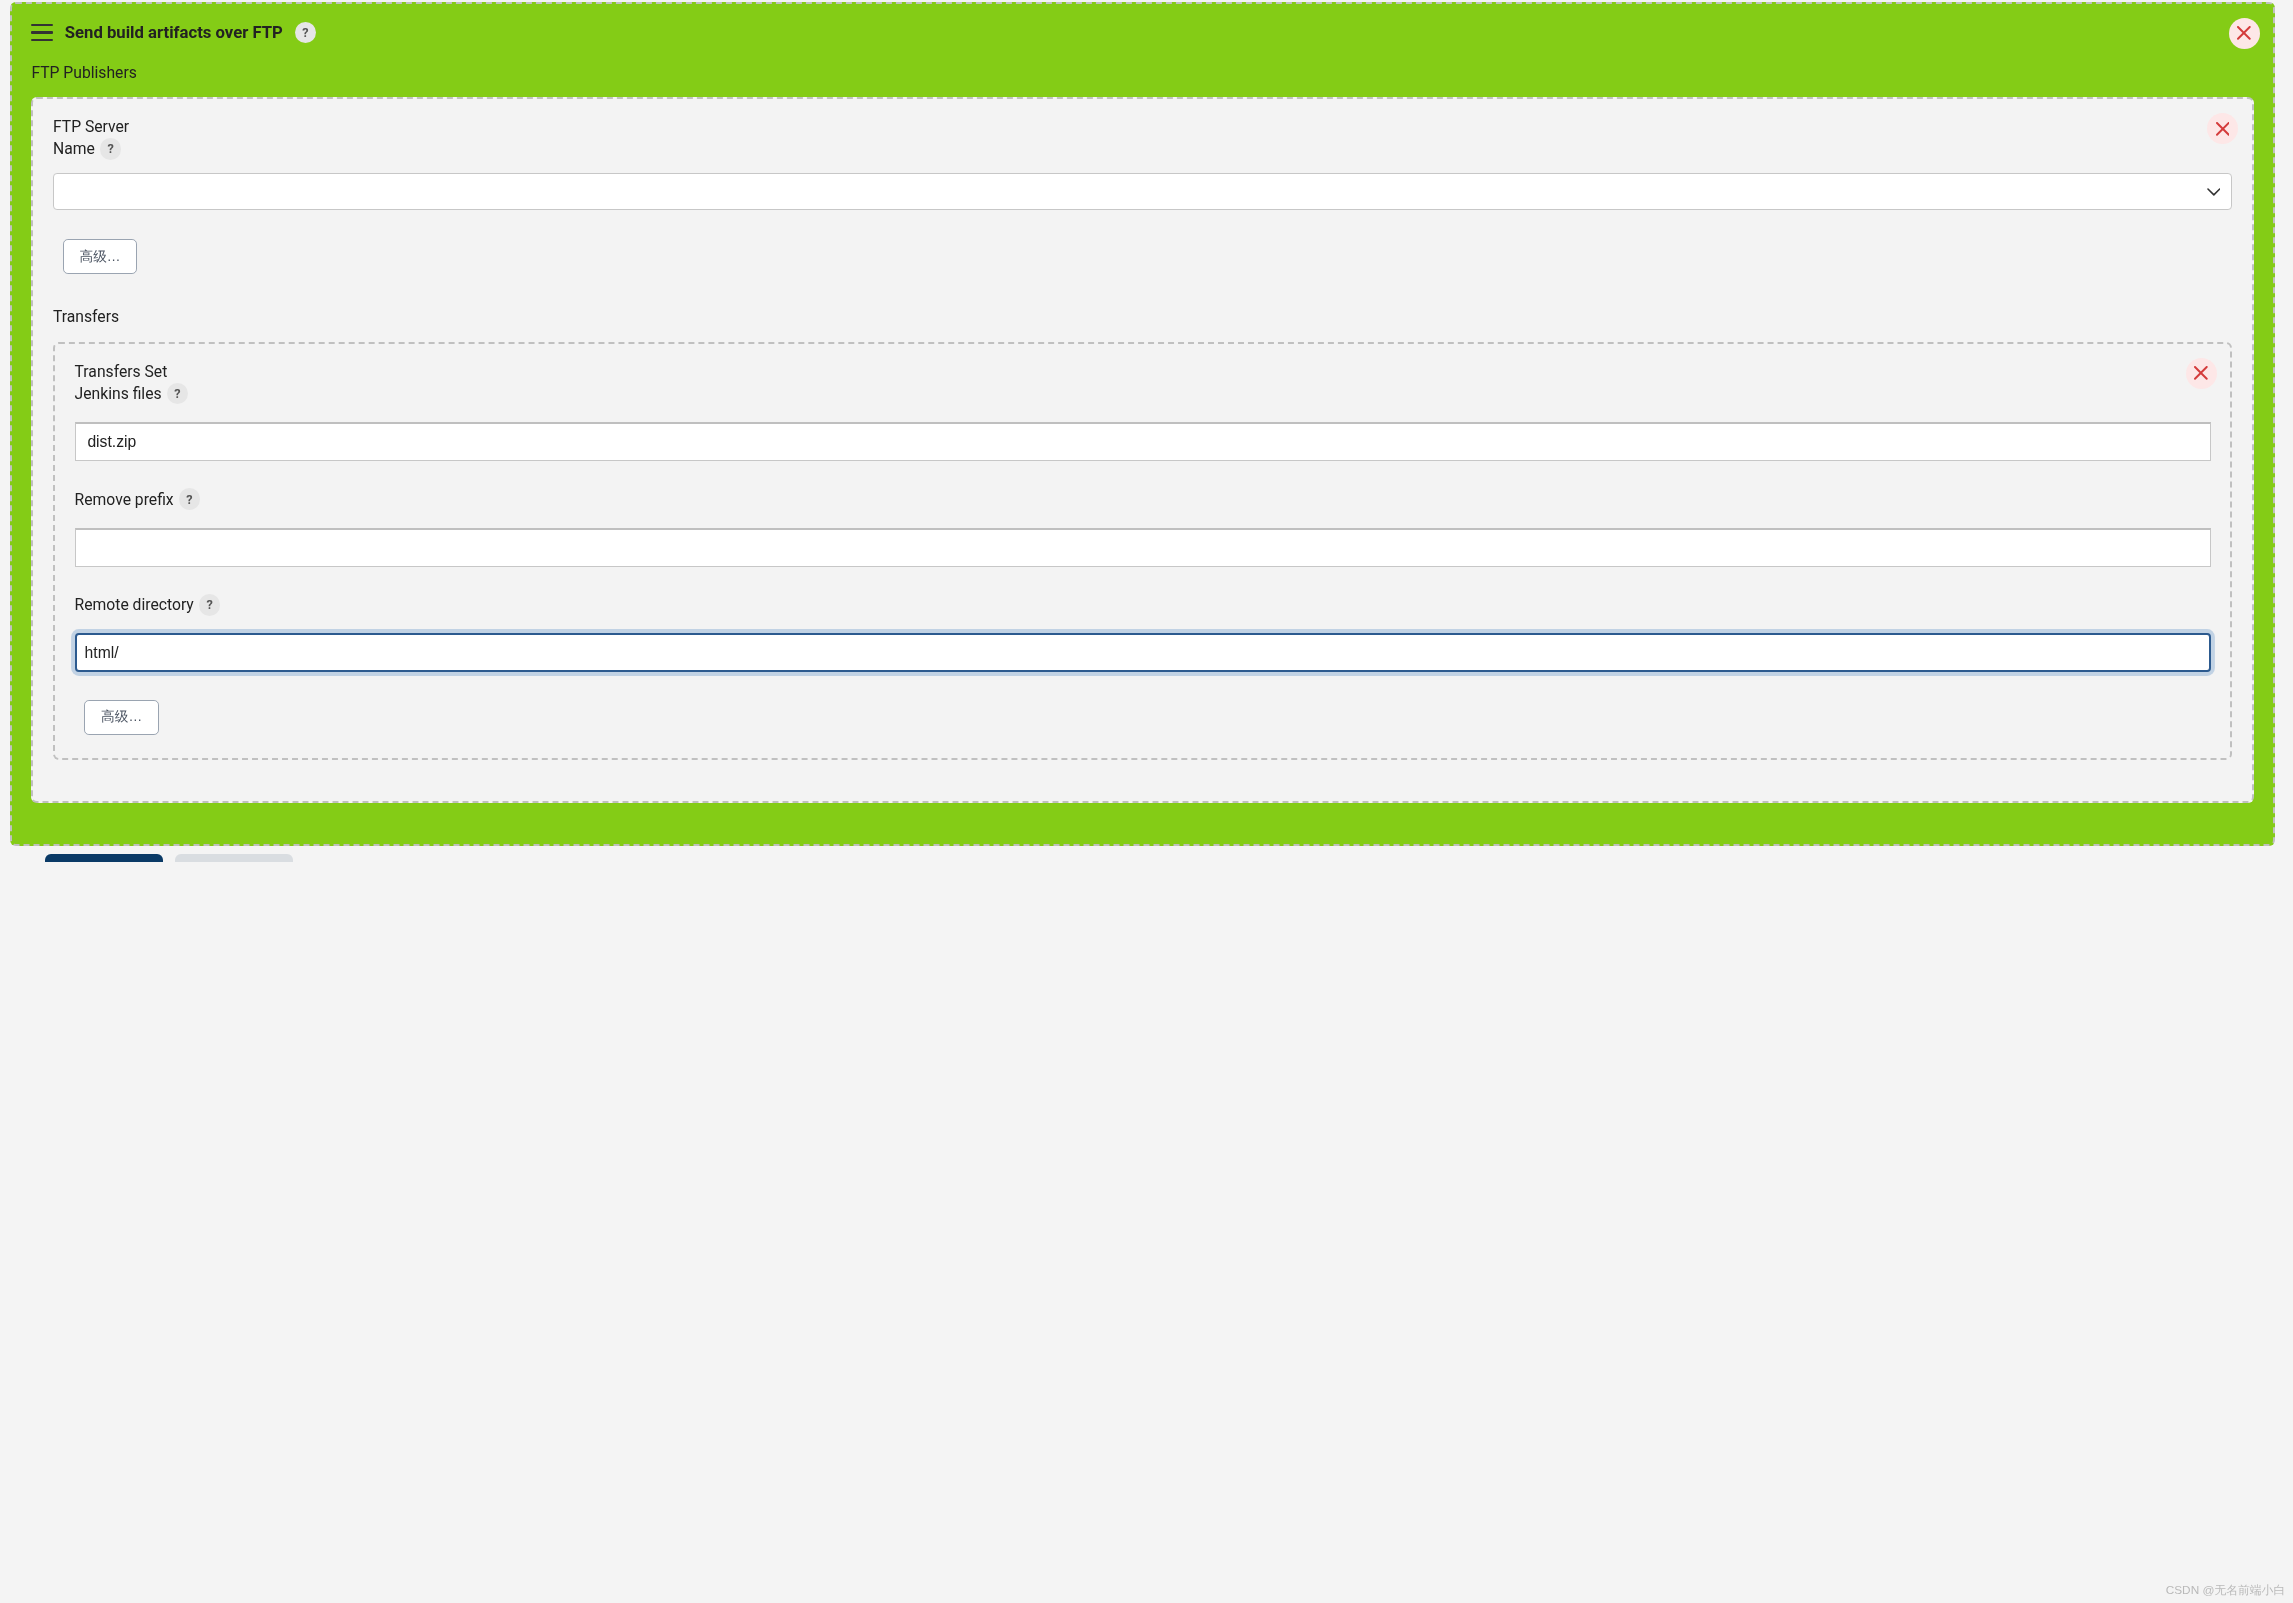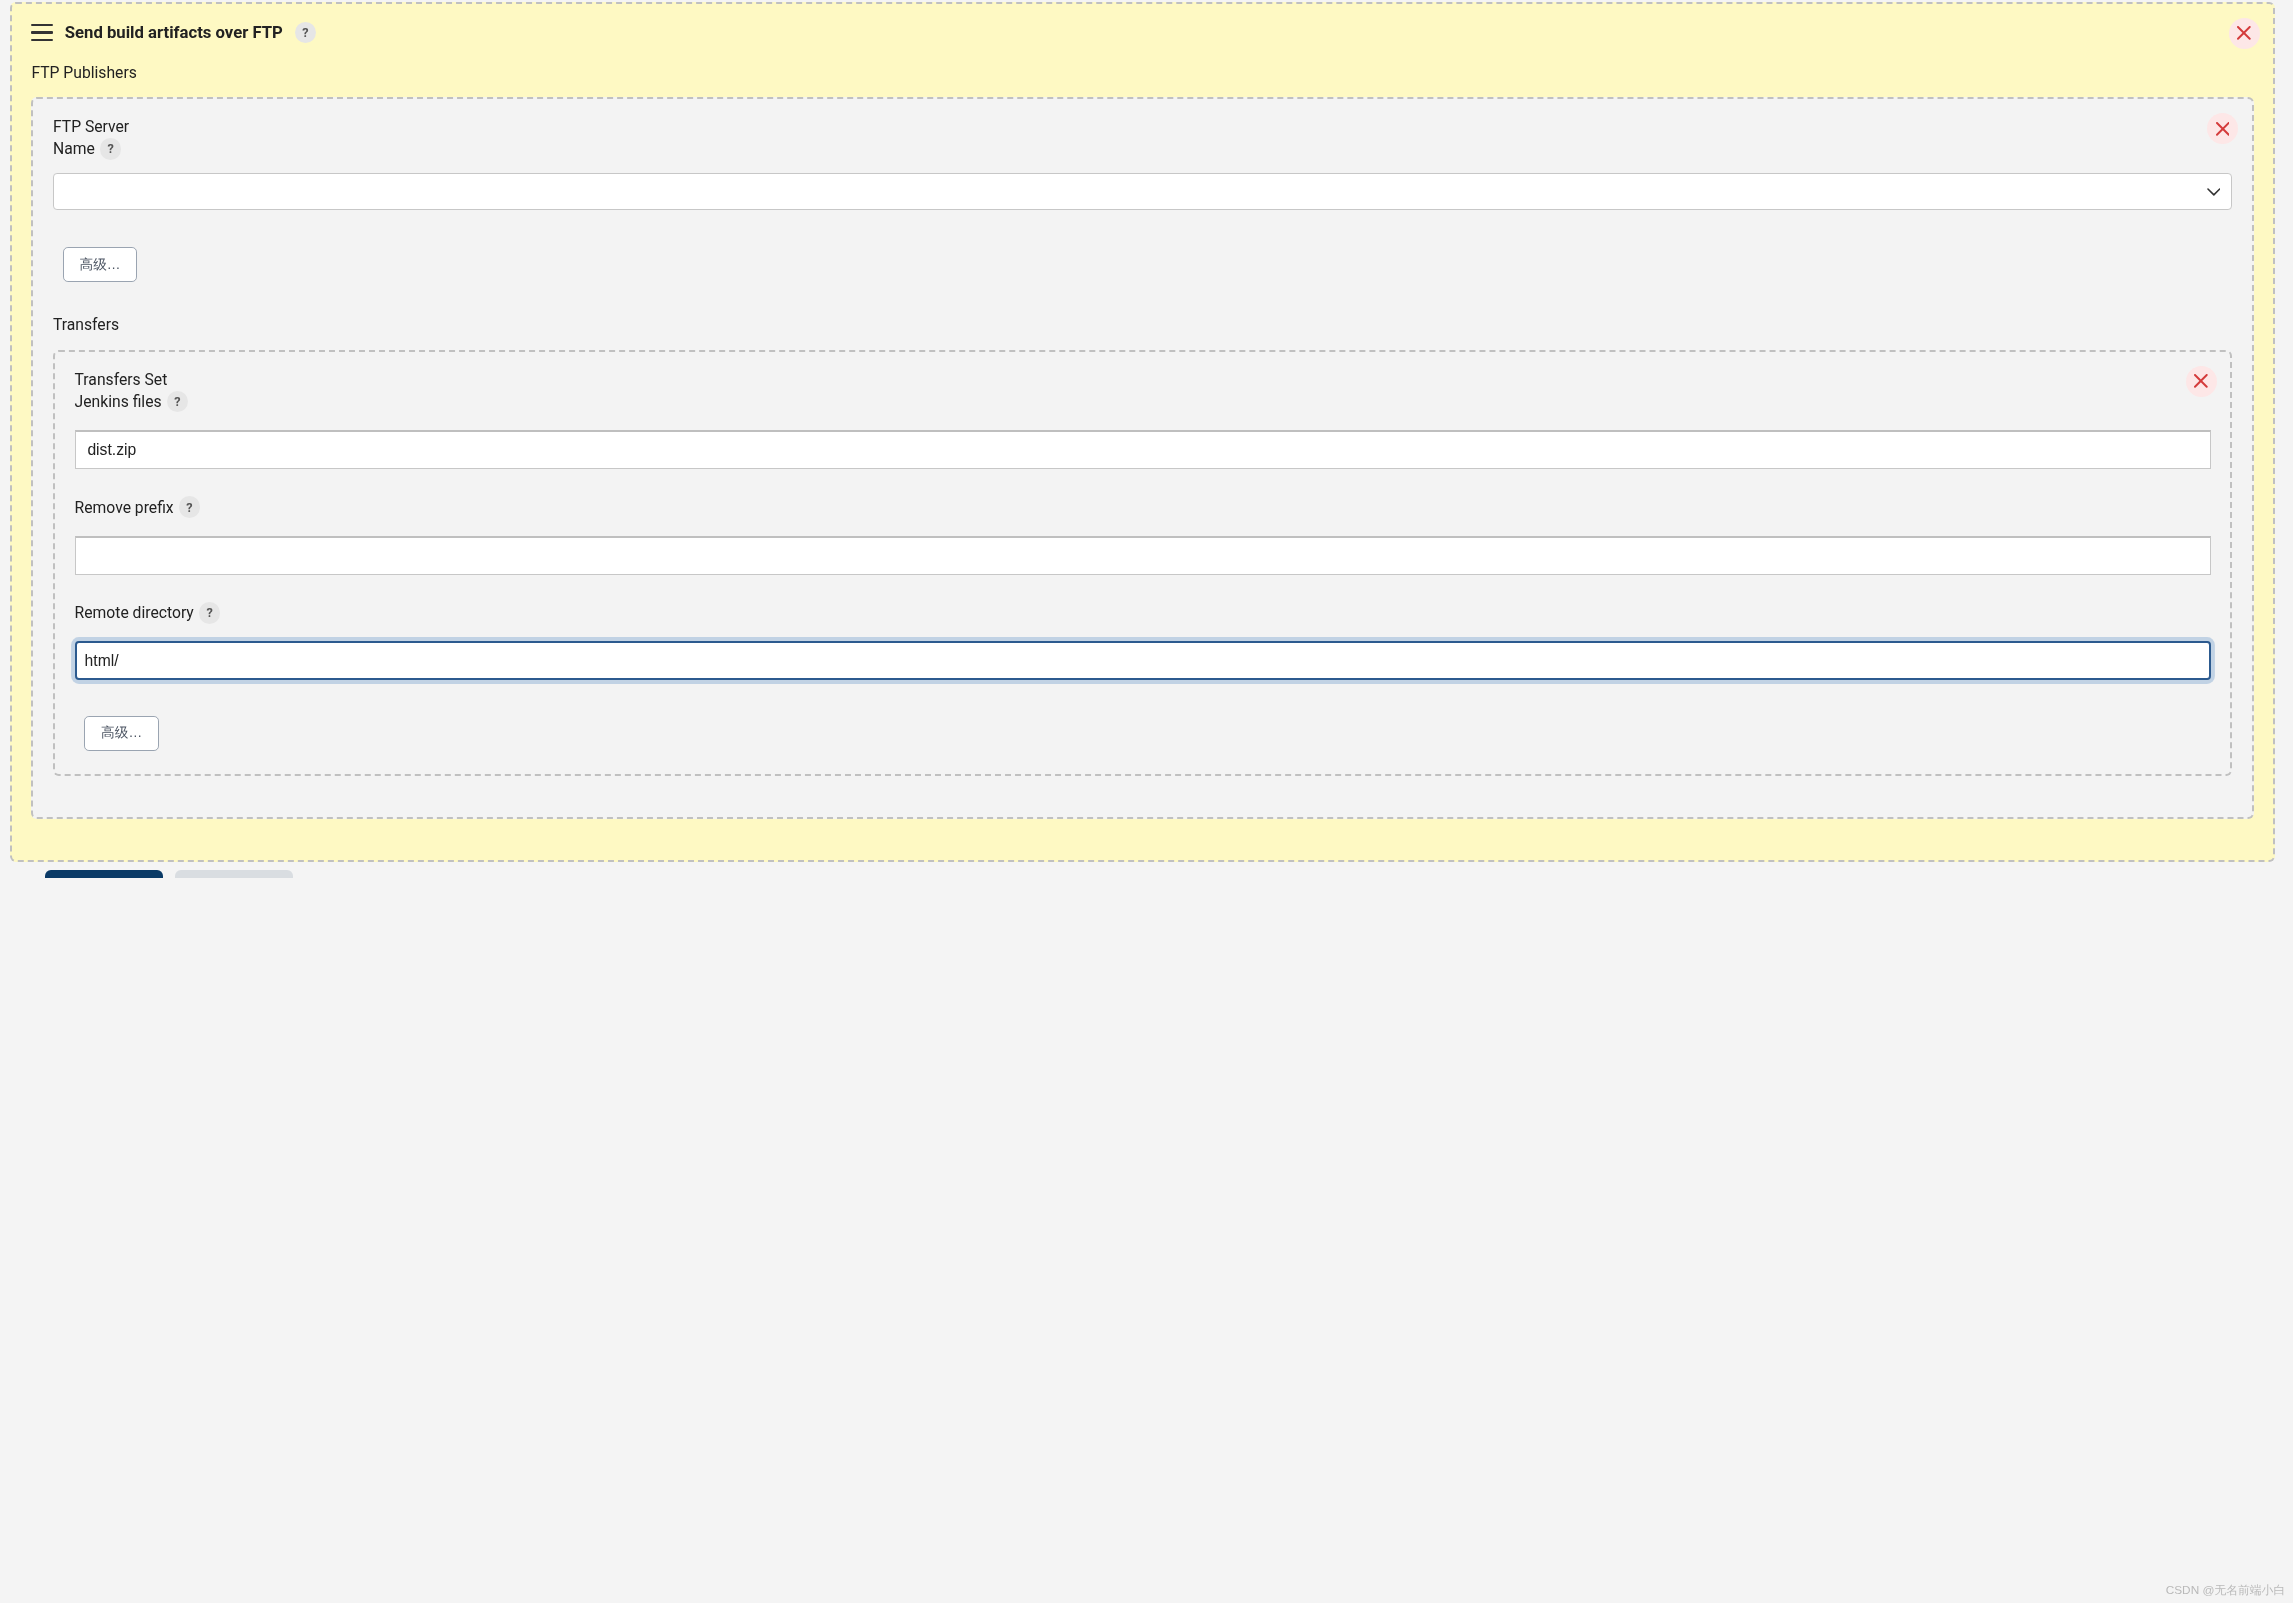--- a/index.html
+++ b/index.html
@@ -10,21 +10,21 @@
     body {
       font-family: -apple-system, BlinkMacSystemFont, "Segoe UI", Roboto, sans-serif;
       background: #f4f4f4;
       color: #333;
       font-size: 13.7px;
       padding: 0;
     }
     .outer-panel {
       border: 2px dashed #c0c0c0;
       border-radius: 5.9px;
-      background: #fef9c3;
+      background: #84cc16;
       margin: 2px 17.6px 7.8px 9.8px;
       padding: 17.6px 19.6px 23.5px 19.6px;
       position: relative;
     }
     .panel-header {
       display: flex;
       align-items: center;
       gap: 11.8px;
       margin-bottom: 19.6px;
     }
@@ -175,21 +175,21 @@
       color: #6b7280;
       margin-top: 2px;
       margin-bottom: 17.6px;
     }
     .help-text a {
       color: #0b69d4;
       text-decoration: none;
     }
     .inner-panel .adv-button {
       margin-left: 9.8px;
-      margin-top: 8px;
+      margin-top: 0;
     }
     .watermark {
       position: fixed;
       bottom: 3.9px;
       right: 7.8px;
       font-size: 11.8px;
       color: #b9b9b9;
       font-family: sans-serif;
     }
     .bottom-bar-hint {

